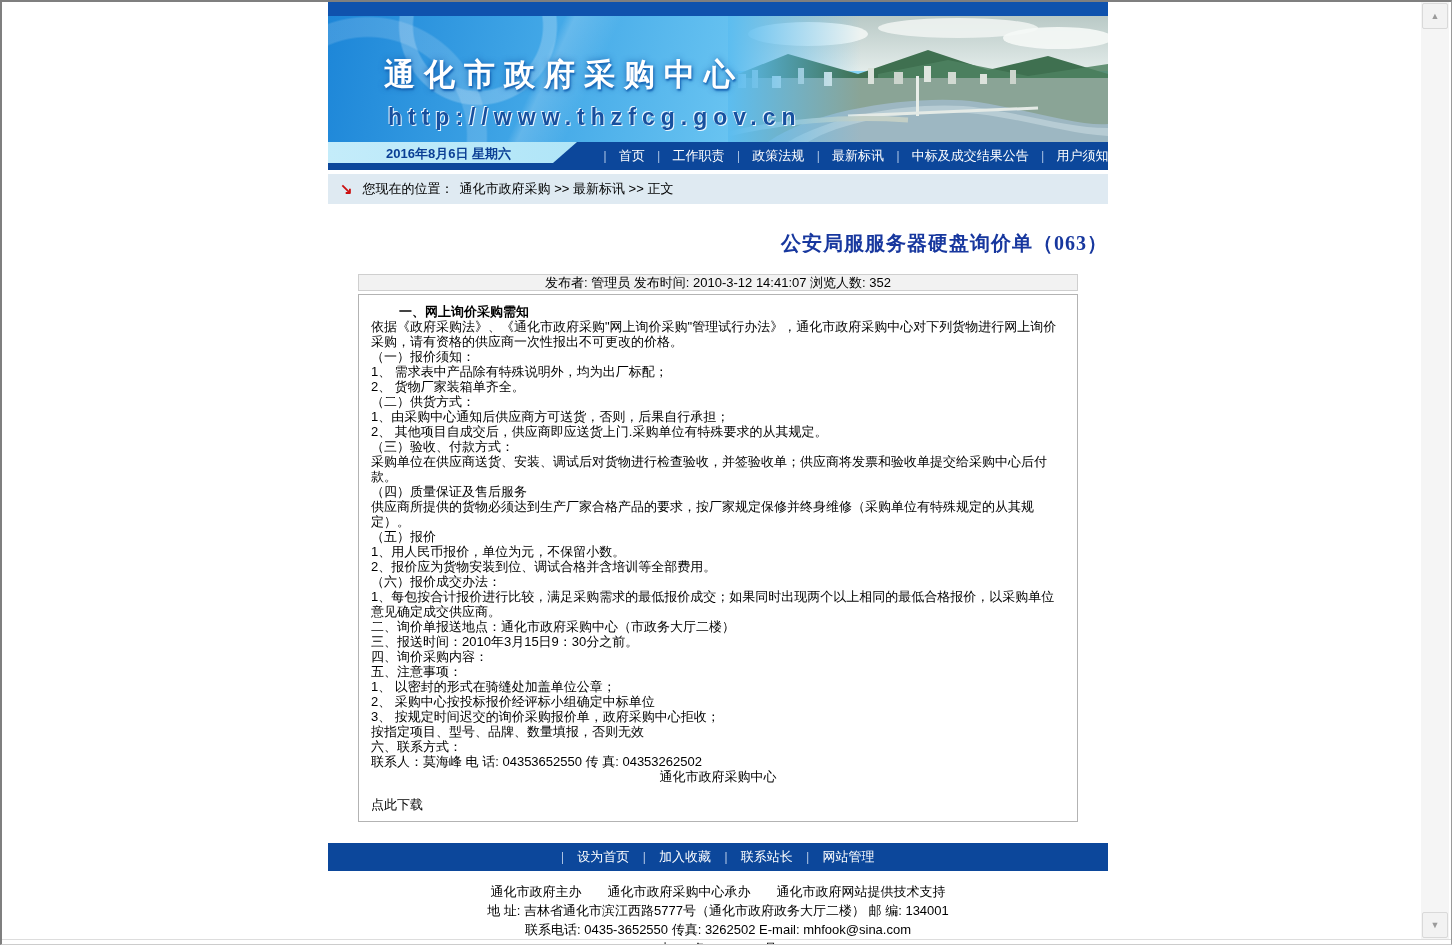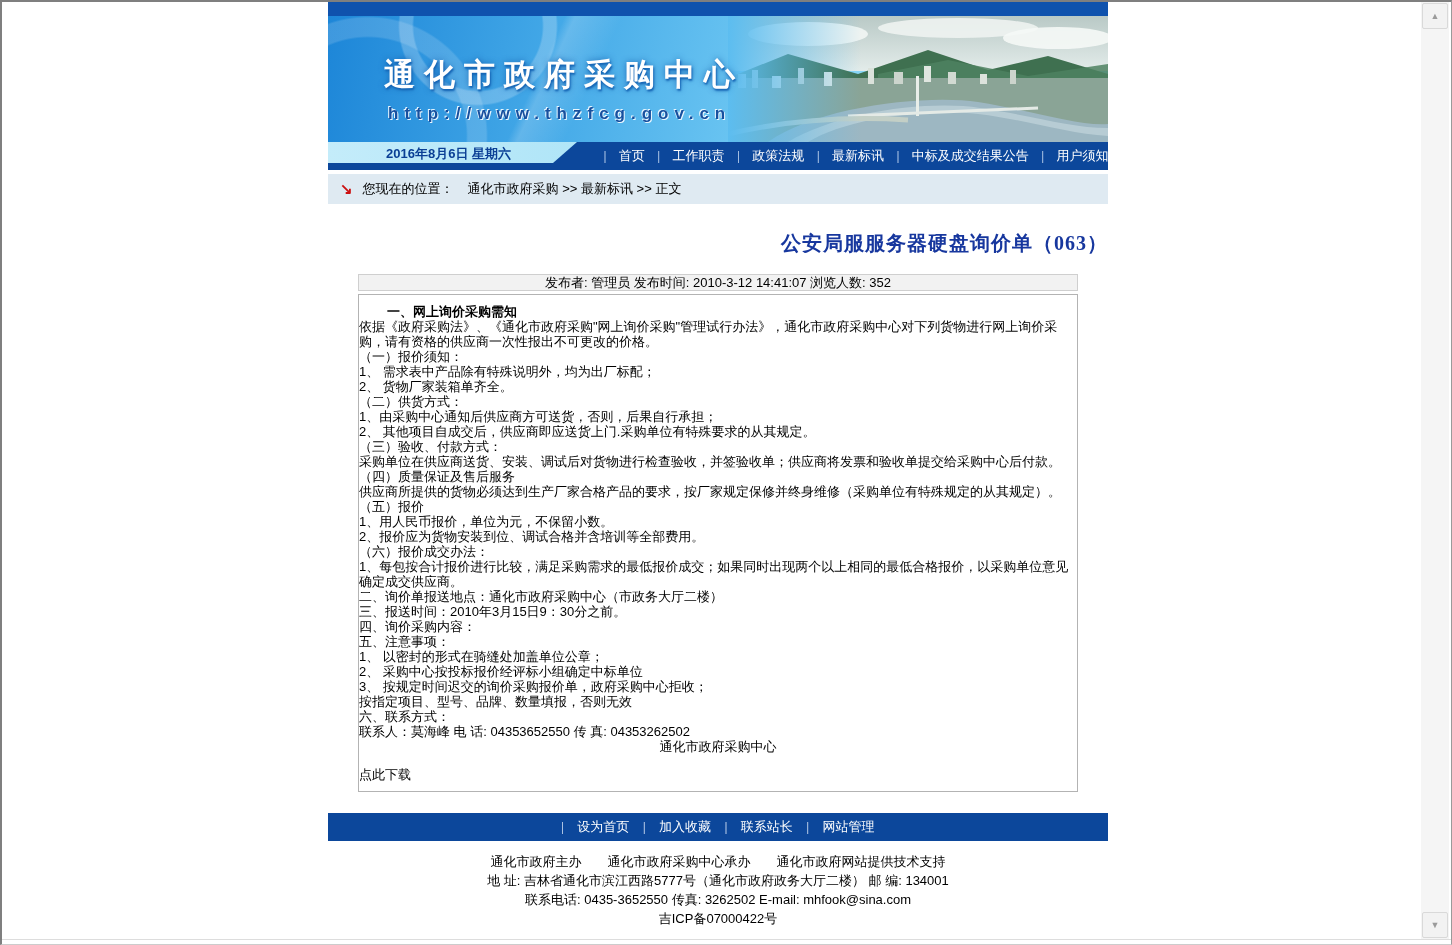--- a/index.html
+++ b/index.html
@@ -30,50 +30,50 @@
   .banner svg.photo { position: absolute; right: 0; top: 0; }
   .banner .swirl { position: absolute; left: 0; top: 0; width: 60%; height: 100%;
     background:
       radial-gradient(circle 80px at 150px 10px, transparent 64px, rgba(255,255,255,0.22) 66px, rgba(255,255,255,0.22) 78px, transparent 80px),
       radial-gradient(circle 120px at 40px 120px, transparent 98px, rgba(255,255,255,0.15) 100px, rgba(255,255,255,0.15) 118px, transparent 120px),
       linear-gradient(115deg, transparent 45%, rgba(255,255,255,0.18) 47%, transparent 56%);
   }
   .banner-title { position: absolute; left: 56px; top: 38px; color: #ffffff; font-size: 31px;
     font-weight: bold; letter-spacing: 9px; white-space: nowrap;
     text-shadow: 1px 2px 2px #1565b5, 0 0 6px rgba(20,90,170,0.8); }
-  .banner-url { position: absolute; left: 60px; top: 88px; color: #17509f; font-size: 17px;
+  .banner-url { position: absolute; left: 60px; top: 88px; color: #17509f; font-size: 23px;
     font-weight: bold; letter-spacing: 6px; white-space: nowrap;
     text-shadow: 1px 1px 0 #e8f6ff, -1px -1px 0 #e8f6ff; }
 
   
   .navstrip { position: relative; height: 28px;
     background: linear-gradient(90deg, #c4ecfa 0%, #9edff5 60%, #8ed8f3 100%); }
   .nav-date { position: absolute; left: 58px; top: 3px; color: #0a3f95; font-size: 13px; font-weight: bold; }
   .nav-dark { position: absolute; top: 0; right: 0; left: 217px; bottom: 0; background: #0c479b;
     clip-path: polygon(32px 0, 100% 0, 100% 100%, 0 100%);
     display: flex; align-items: center; padding-left: 52px; }
   .nav-bottom { position: absolute; left: 0; right: 0; bottom: 0; height: 7px; background: #0c479b; }
   .nav-dark a { color: #ffffff; font-size: 13px; text-decoration: none; margin: 0 6px; white-space: nowrap; }
   .nav-sep { color: #cfe0f5; font-size: 12px; margin: 0 2px; }
 
   
   .breadcrumb { margin-top: 4px; height: 30px; background: #dfeaf2; display: flex; align-items: center;
     font-size: 13px; color: #000; }
   .crumb-arrow { color: #cc1111; font-weight: bold; font-size: 15px; margin: 0 10px 0 12px; }
-  .crumb-label { margin-right: 14px; }
+  .crumb-label { margin-right: 6px; }
   .crumb-trail { color: #000; text-decoration: none; }
 
   
   .title { text-align: right; margin-top: 26px; font-size: 20px; font-weight: bold;
     color: #17379e; letter-spacing: 1px; font-family: "Liberation Serif", serif; }
   .meta-bar { width: 720px; margin: 17px auto 0 auto; height: 17px; background: #f2f2f2;
     border: 1px solid #cfcfcf; display: flex; align-items: center; justify-content: center;
     font-size: 13px; color: #000; }
   .content-box { width: 720px; margin: 3px auto 0 auto; min-height: 488px; background: #ffffff;
-    border: 1px solid #b3b3b3; padding: 9px 0; font-size: 13px; color: #000; line-height: 15px; }
+    border: 1px solid #b3b3b3; padding: 9px 12px; font-size: 13px; color: #000; line-height: 15px; }
   .content-box p { white-space: pre-wrap; }
   .c-heading { font-weight: bold; text-indent: 28px; }
   .c-center { text-align: center; }
   .c-download { margin-top: 13px; cursor: pointer; }
 
   
   .footer-bar { margin-top: 21px; height: 28px; background: #0c479b; display: flex;
     align-items: center; justify-content: center; }
   .footer-bar a { color: #ffffff; font-size: 13px; text-decoration: none; margin: 0 7px; white-space: nowrap; }
   .footer-bar .nav-sep { color: #dbe7f7; }

